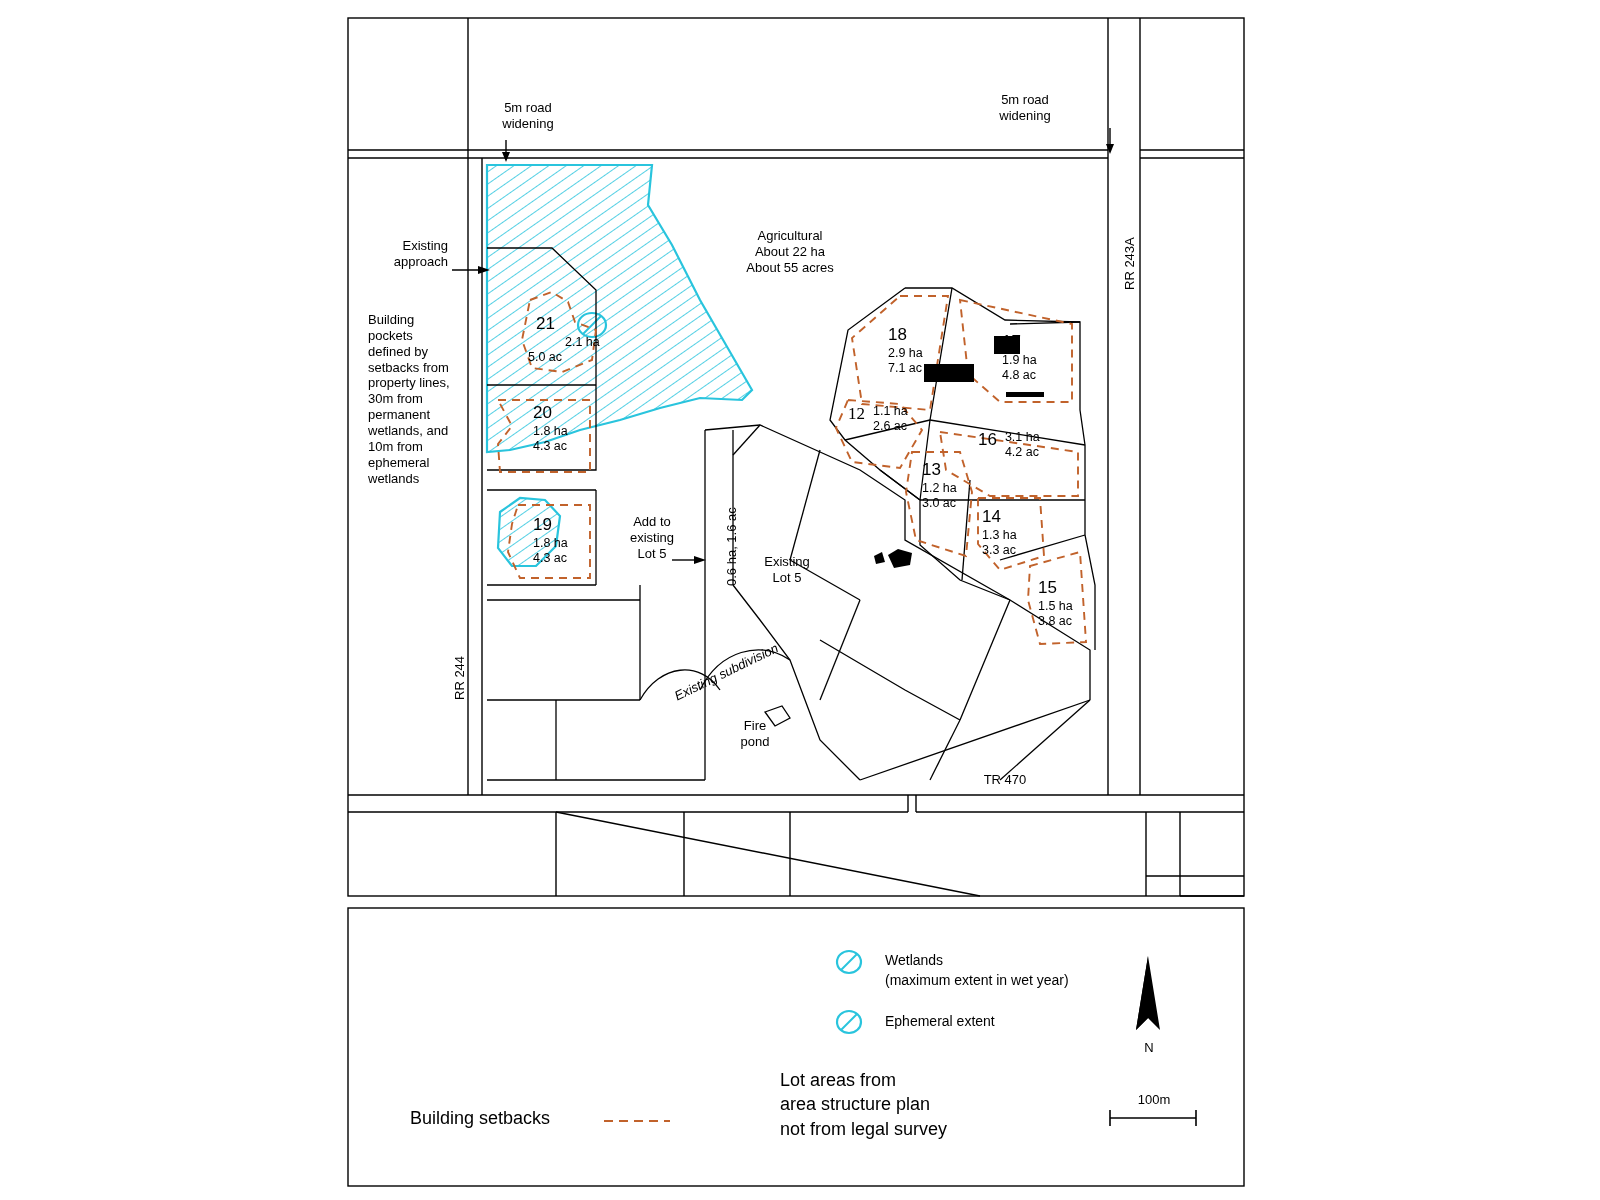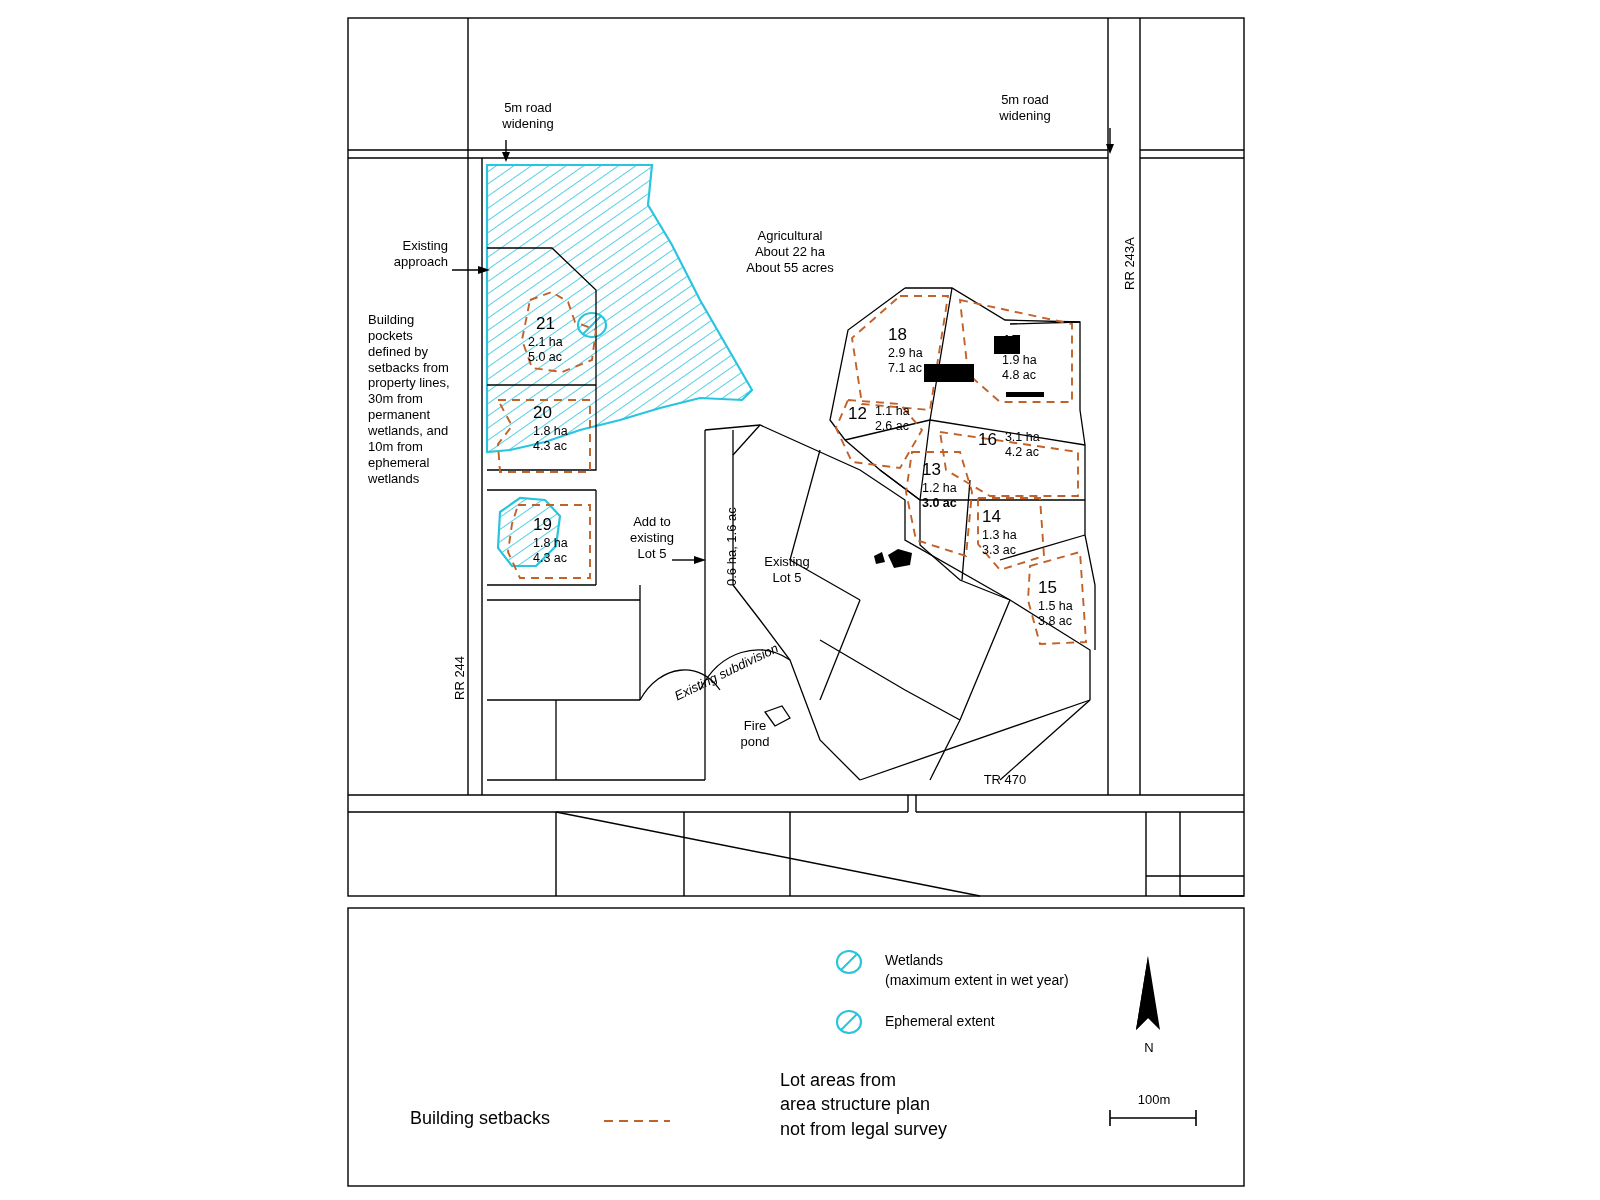--- a/index.html
+++ b/index.html
@@ -263,21 +263,21 @@
 pond</div>
 
   <div class="lbl vert" style="left:452px; top:700px; transform:rotate(-90deg);">RR 244</div>
 
   <div class="lbl vert" style="left:1122px; top:290px; transform:rotate(-90deg);">RR 243A</div>
 
   <div class="lbl center" style="left:950px; top:772px; width:110px;">TR 470</div>
 
   <div style="position:absolute; left:528px; top:314px;">
     <div class="lbl lotnum" style="position:static;margin-left:8px;">21</div>
-    <div class="lbl small" style="position:static;">2.1 ha</div>
+    <div class="lbl small" style="position:static;margin-left:37px;">2.1 ha</div>
     <div class="lbl small" style="position:static;">5.0 ac</div>
   </div>
 
   <div style="position:absolute; left:533px; top:403px;">
     <div class="lbl lotnum" style="position:static;">20</div>
     <div class="lbl small" style="position:static;">1.8 ha</div>
     <div class="lbl small" style="position:static;">4.3 ac</div>
   </div>
 
   <div style="position:absolute; left:533px; top:515px;">
@@ -314,25 +314,25 @@
 
   <div style="position:absolute; left:982px; top:507px;">
     <div class="lbl lotnum" style="position:static;">14</div>
     <div class="lbl small" style="position:static;">1.3 ha</div>
     <div class="lbl small" style="position:static;">3.3 ac</div>
   </div>
 
   <div style="position:absolute; left:922px; top:460px;">
     <div class="lbl lotnum" style="position:static;">13</div>
     <div class="lbl small" style="position:static;">1.2 ha</div>
-    <div class="lbl small" style="position:static;font-weight:bold;">3.0 ac</div>
+    <div class="lbl small" style="position:static;">3.0 ac</div>
   </div>
 
   <div style="position:absolute; left:848px; top:404px; display:flex; gap:8px; align-items:flex-start;">
-    <div class="lbl lotnum" style="position:static;">12</div>
+    <div class="lbl lotnum" style="position:static;font-family:Liberation Serif, serif;">12</div>
     <div>
       <div class="lbl small" style="position:static;">1.1 ha</div>
       <div class="lbl small" style="position:static;">2.6 ac</div>
     </div>
   </div>
 
 
   <div class="lbl setbacks-lbl" style="left:410px; top:1108px;">Building setbacks</div>
 
   <div class="lbl legend-text" style="left:885px; top:952px;">Wetlands</div>

